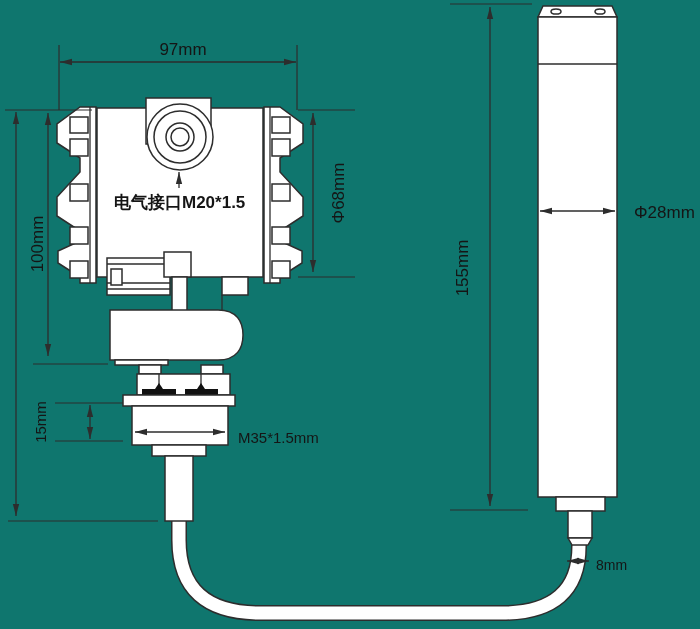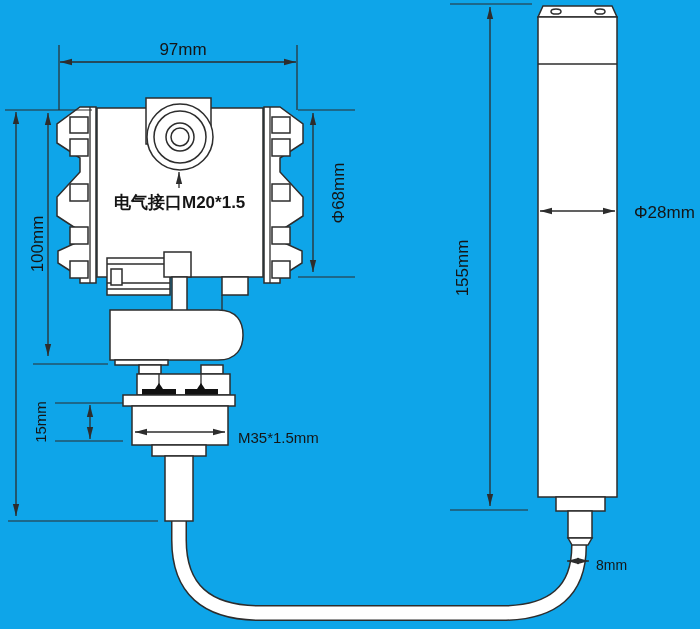--- a/index.html
+++ b/index.html
@@ -1,16 +1,16 @@
 <!DOCTYPE html>
 <html><head>
 <meta charset="utf-8">
 <style>
   html,body{margin:0;padding:0;background:#ffffff;}
-  #canvas{position:relative;width:700px;height:629px;background:#0ea5e9;overflow:hidden;
+  #canvas{position:relative;width:700px;height:629px;background:#0f766e;overflow:hidden;
           font-family:"Liberation Sans","DejaVu Sans",sans-serif;}
   svg{display:block;}
   .part{fill:#ffffff;stroke:#2d2d2d;stroke-width:1.5;}
   .part-thin{fill:none;stroke:#2d2d2d;stroke-width:1.3;}
   .solid{fill:#111111;stroke:none;}
   .dim{fill:none;stroke:#2d2d2d;stroke-width:1.3;}
   .ext{fill:none;stroke:#2d2d2d;stroke-width:1.2;}
   .cable-outer{fill:none;stroke:#2d2d2d;stroke-width:16;}
   .cable-inner{fill:none;stroke:#ffffff;stroke-width:13;}
   text{fill:#151515;font-family:"Liberation Sans","DejaVu Sans",sans-serif;}

